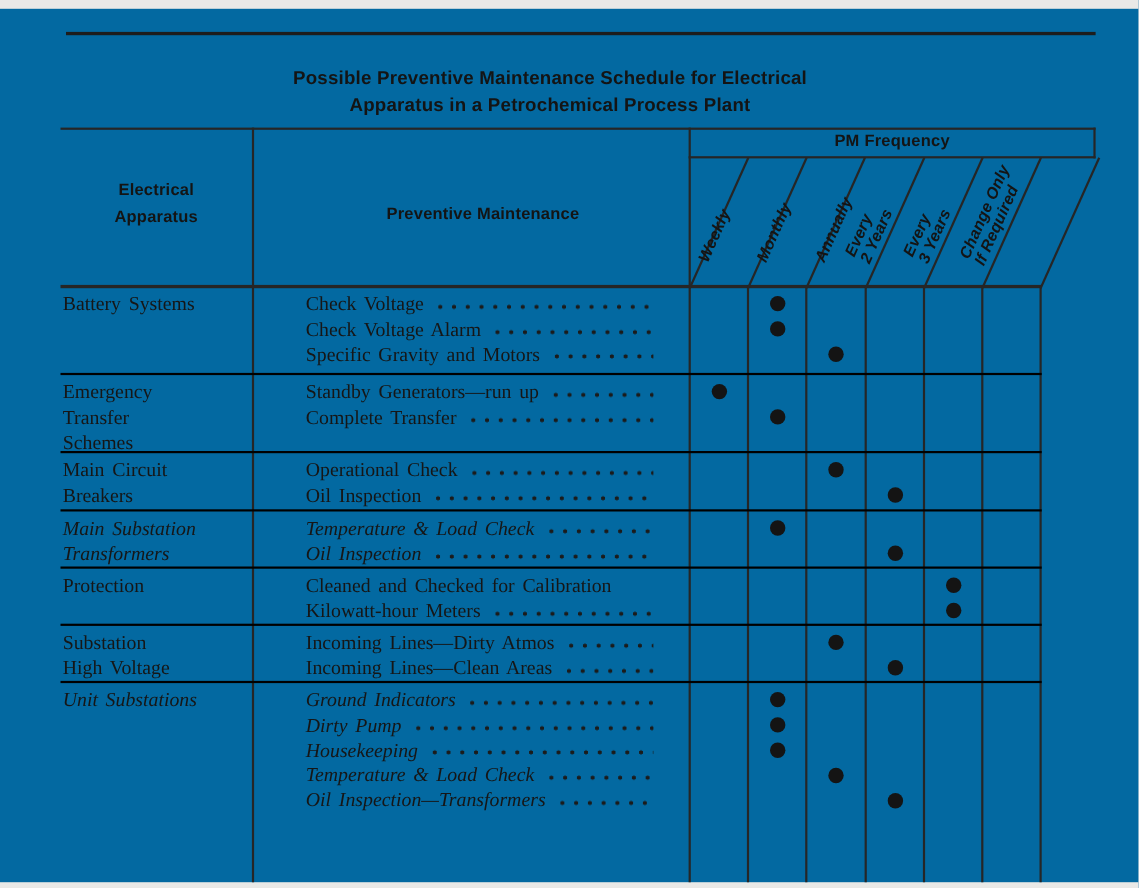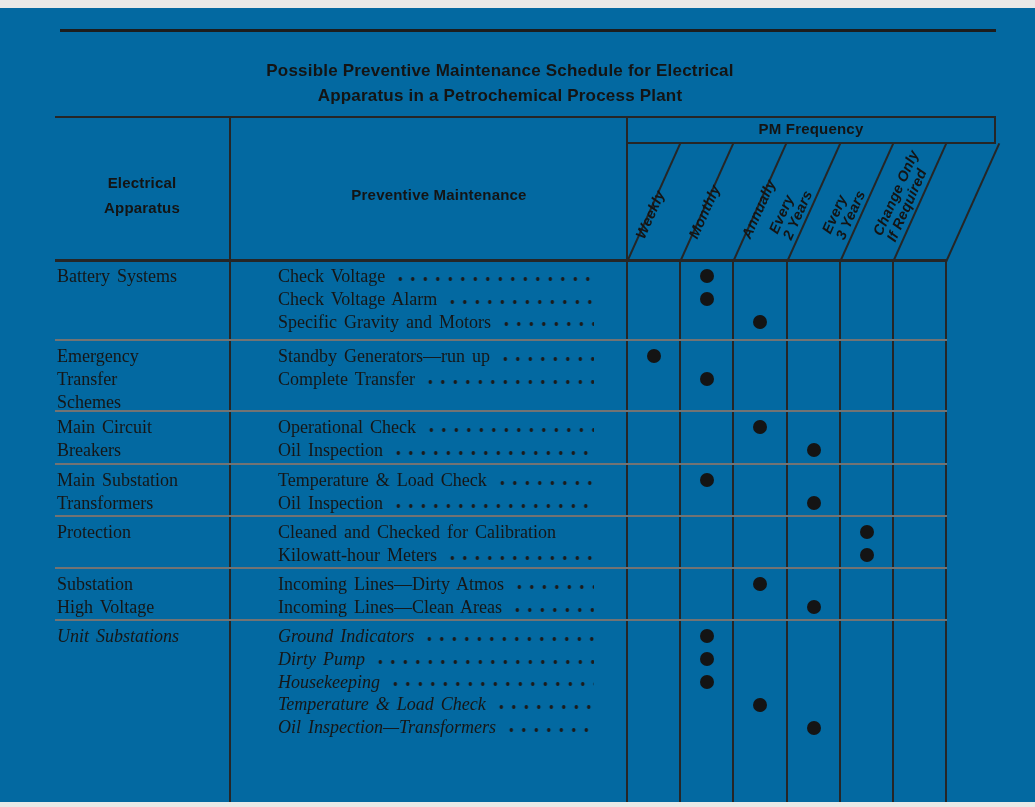--- a/index.html
+++ b/index.html
@@ -14,36 +14,36 @@
   .title{
     position:absolute;left:55px;top:50px;width:890px;text-align:center;
     font-family:"Liberation Sans", sans-serif;font-weight:bold;
     font-size:17px;line-height:25px;color:#141414;letter-spacing:.2px;
   }
   
   .hdr{
     position:absolute;font-family:"Liberation Sans", sans-serif;font-weight:bold;
     font-size:15px;color:#141414;text-align:center;letter-spacing:.2px;
   }
-  #col1-header{left:55px;top:162px;width:174px;line-height:25px;}
+  #col1-header{left:55px;top:152px;width:174px;line-height:25px;}
   #col2-header{left:241px;top:178px;width:396px;}
   #pm-frequency-header{left:626px;top:112px;width:370px;}
   
   .slant-label{
     position:absolute;transform-origin:left bottom;transform:rotate(-66deg);
     font-family:"Liberation Sans", sans-serif;font-weight:bold;font-style:italic;
     font-size:14.5px;line-height:15px;white-space:nowrap;color:#141414;letter-spacing:.2px;
   }
   .slant-line{
     position:absolute;width:2px;height:130px;background:#262626;
     transform-origin:50% 100%;transform:rotate(24.2deg);top:124px;
   }
   
   #table-body{position:absolute;left:55px;top:253px;width:892px;}
-  .group{position:relative;width:100%;box-sizing:border-box;border-bottom:2px solid #737373;}
+  .group{position:relative;width:100%;box-sizing:border-box;border-bottom:2px solid #000000;}
   .group:last-child{border-bottom:none;}
   .apparatus{
     position:absolute;left:2px;top:4px;width:168px;
     font-size:18px;line-height:22.8px;word-spacing:2.5px;
   }
   .tasks{position:absolute;left:223px;top:4px;width:332px;}
   .task-line{display:flex;height:22.8px;align-items:flex-start;}
   .task-label{white-space:nowrap;font-size:18px;line-height:22.8px;word-spacing:2.5px;}
   .leader{
     flex:1;height:22.8px;margin:0 16px 0 9px;
@@ -182,21 +182,21 @@
           <div class="task-line">
             <span class="task-label">Oil Inspection</span>
             <div class="leader"></div>
           </div>
         </div>
         <div class="dots-layer">
           <div class="sched-dot" style="left: 126.333px; top: 4.4px;"></div>
           <div class="sched-dot" style="left: 179.667px; top: 27.2px;"></div>
         </div>
       </div>
-      <div class="group" style="height: 52px;">
+      <div class="group" style="height: 52px; font-style: italic;">
         <div class="apparatus">
           <div>Main Substation</div>
           <div>Transformers</div>
         </div>
         <div class="tasks">
           <div class="task-line">
             <span class="task-label">Temperature &amp; Load Check</span>
             <div class="leader"></div>
           </div>
           <div class="task-line">

